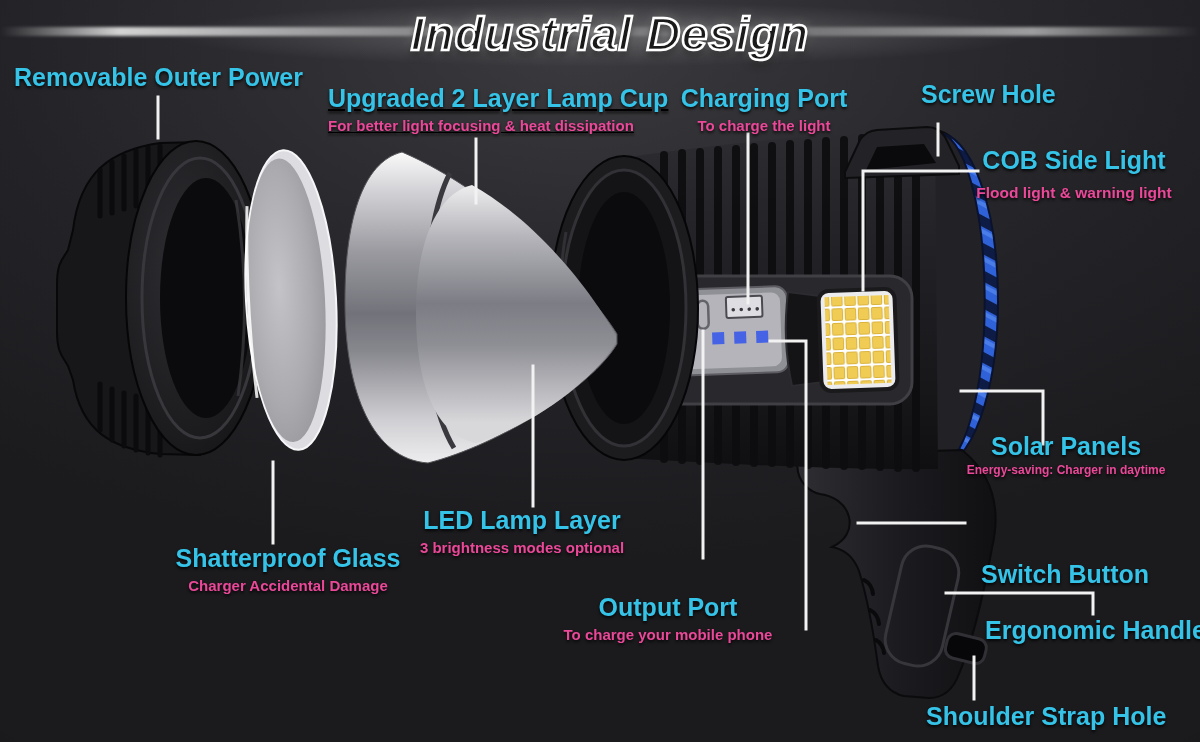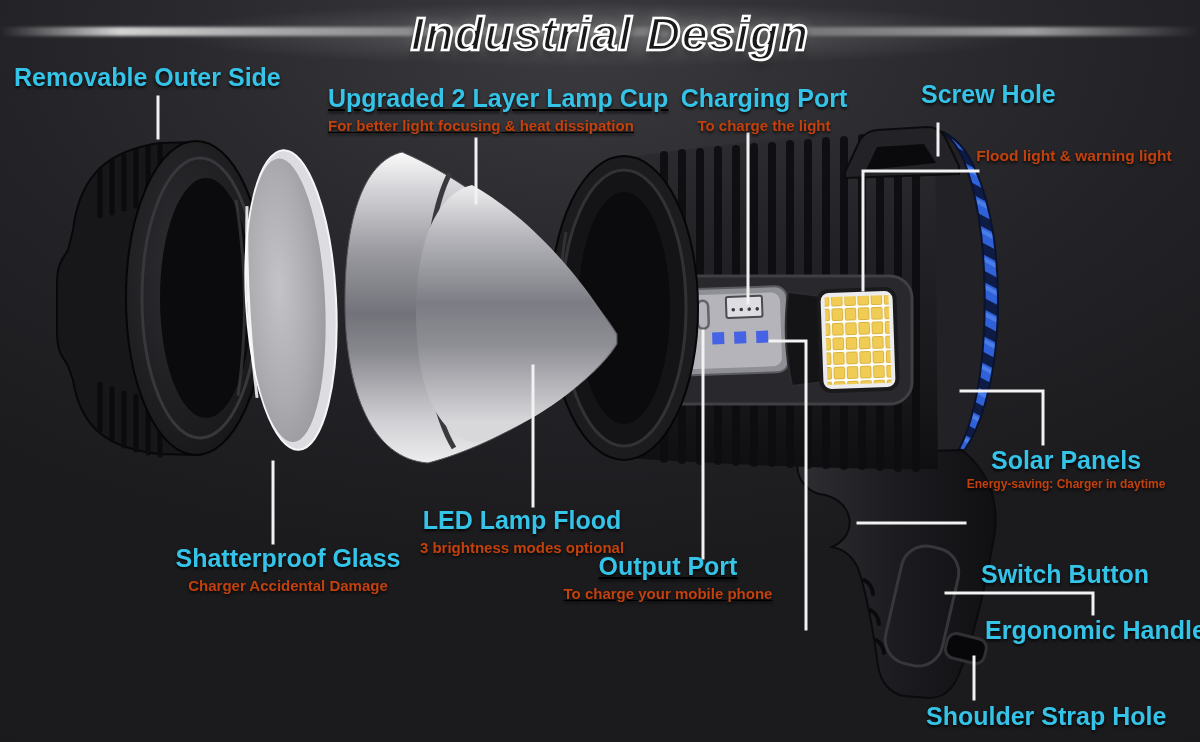--- a/index.html
+++ b/index.html
@@ -18,36 +18,36 @@
     background:radial-gradient(ellipse 620px 46px at 50% 44%, rgba(255,255,255,.22), rgba(255,255,255,0) 70%);}
   .page-title{
     position:absolute;left:610px;top:6px;transform:translateX(-50%);
     font-size:47px;font-weight:900;font-style:italic;letter-spacing:1px;white-space:nowrap;
     color:#1a1a1a;-webkit-text-stroke:2.5px #ffffff;
     text-shadow:0 0 12px rgba(255,255,255,.35), 0 4px 8px rgba(0,0,0,.9);
   }
   svg.art{position:absolute;left:0;top:0;}
   .callout{position:absolute;white-space:nowrap;z-index:5;}
   .co-title{font-size:25px;font-weight:700;color:#35c3e8;text-shadow:0 2px 3px rgba(0,0,0,.8);}
-  .co-sub{font-size:15px;font-weight:700;color:#c2410c;margin-top:4px;text-shadow:0 2px 3px rgba(0,0,0,.8);}
+  .co-sub{font-size:15px;font-weight:700;color:#ec4899;margin-top:4px;text-shadow:0 2px 3px rgba(0,0,0,.8);}
   .ctr{text-align:center;transform:translateX(-50%);}
   #co-ring{left:14px;top:63px;}
   #co-cup{left:328px;top:84px;text-decoration:underline;}
   #co-charging{left:764px;top:84px;}
   #co-screw{left:921px;top:80px;}
   #co-cob{left:1074px;top:146px;}
-  #co-solar{left:1066px;top:446px;}
+  #co-solar{left:1066px;top:432px;}
   #co-switch{left:981px;top:512px;margin-top:48px;}
   #co-led{left:522px;top:506px;}
   #co-glass{left:288px;top:544px;}
-  #co-output{left:668px;top:552px;text-decoration:underline;}
+  #co-output{left:668px;top:593px;}
   #co-power{left:760px;top:632px;}
   #co-ergo{left:985px;top:616px;}
   #co-strap{left:926px;top:702px;}
-  #co-cob .co-sub{margin-top:1px;font-size:15.5px;}
+  #co-cob .co-sub{margin-top:9px;font-size:15.5px;}
   #co-solar .co-sub{font-size:12px;margin-top:2px;}
 </style>
 </head>
 <body>
 
 <div class="streak-glow"></div>
 <div class="streak"></div>
 
 <svg class="art" width="1200" height="742" viewBox="0 0 1200 742">
   <defs>
@@ -227,52 +227,53 @@
     <path d="M 858,523 H 965"></path>
     <path d="M 961,391 H 1043 V 444"></path>
     <path d="M 946,593 H 1093 V 614"></path>
     <path d="M 974,657 V 699"></path>
   </g>
 </svg>
 
 <div class="page-title">Industrial Design</div>
 
 <div class="callout" id="co-ring">
-  <div class="co-title">Removable Outer Side</div>
+  <div class="co-title">Removable Outer Power</div>
 </div>
 
 <div class="callout" id="co-cup">
   <div class="co-title">Upgraded 2 Layer Lamp Cup</div>
   <div class="co-sub">For better light focusing &amp; heat dissipation</div>
 </div>
 
 <div class="callout ctr" id="co-charging">
   <div class="co-title">Charging Port</div>
   <div class="co-sub">To charge the light</div>
 </div>
 
 <div class="callout" id="co-screw">
   <div class="co-title">Screw Hole</div>
 </div>
 
 <div class="callout ctr" id="co-cob">
+  <div class="co-title">COB Side Light</div>
   <div class="co-sub">Flood light &amp; warning light</div>
 </div>
 
 <div class="callout ctr" id="co-solar">
   <div class="co-title">Solar Panels</div>
   <div class="co-sub">Energy-saving: Charger in daytime</div>
 </div>
 
 <div class="callout" id="co-switch">
   <div class="co-title">Switch Button</div>
 </div>
 
 <div class="callout ctr" id="co-led">
-  <div class="co-title">LED Lamp Flood</div>
+  <div class="co-title">LED Lamp Layer</div>
   <div class="co-sub">3 brightness modes optional</div>
 </div>
 
 <div class="callout ctr" id="co-glass">
   <div class="co-title">Shatterproof Glass</div>
   <div class="co-sub">Charger Accidental Damage</div>
 </div>
 
 <div class="callout ctr" id="co-output">
   <div class="co-title">Output Port</div>

